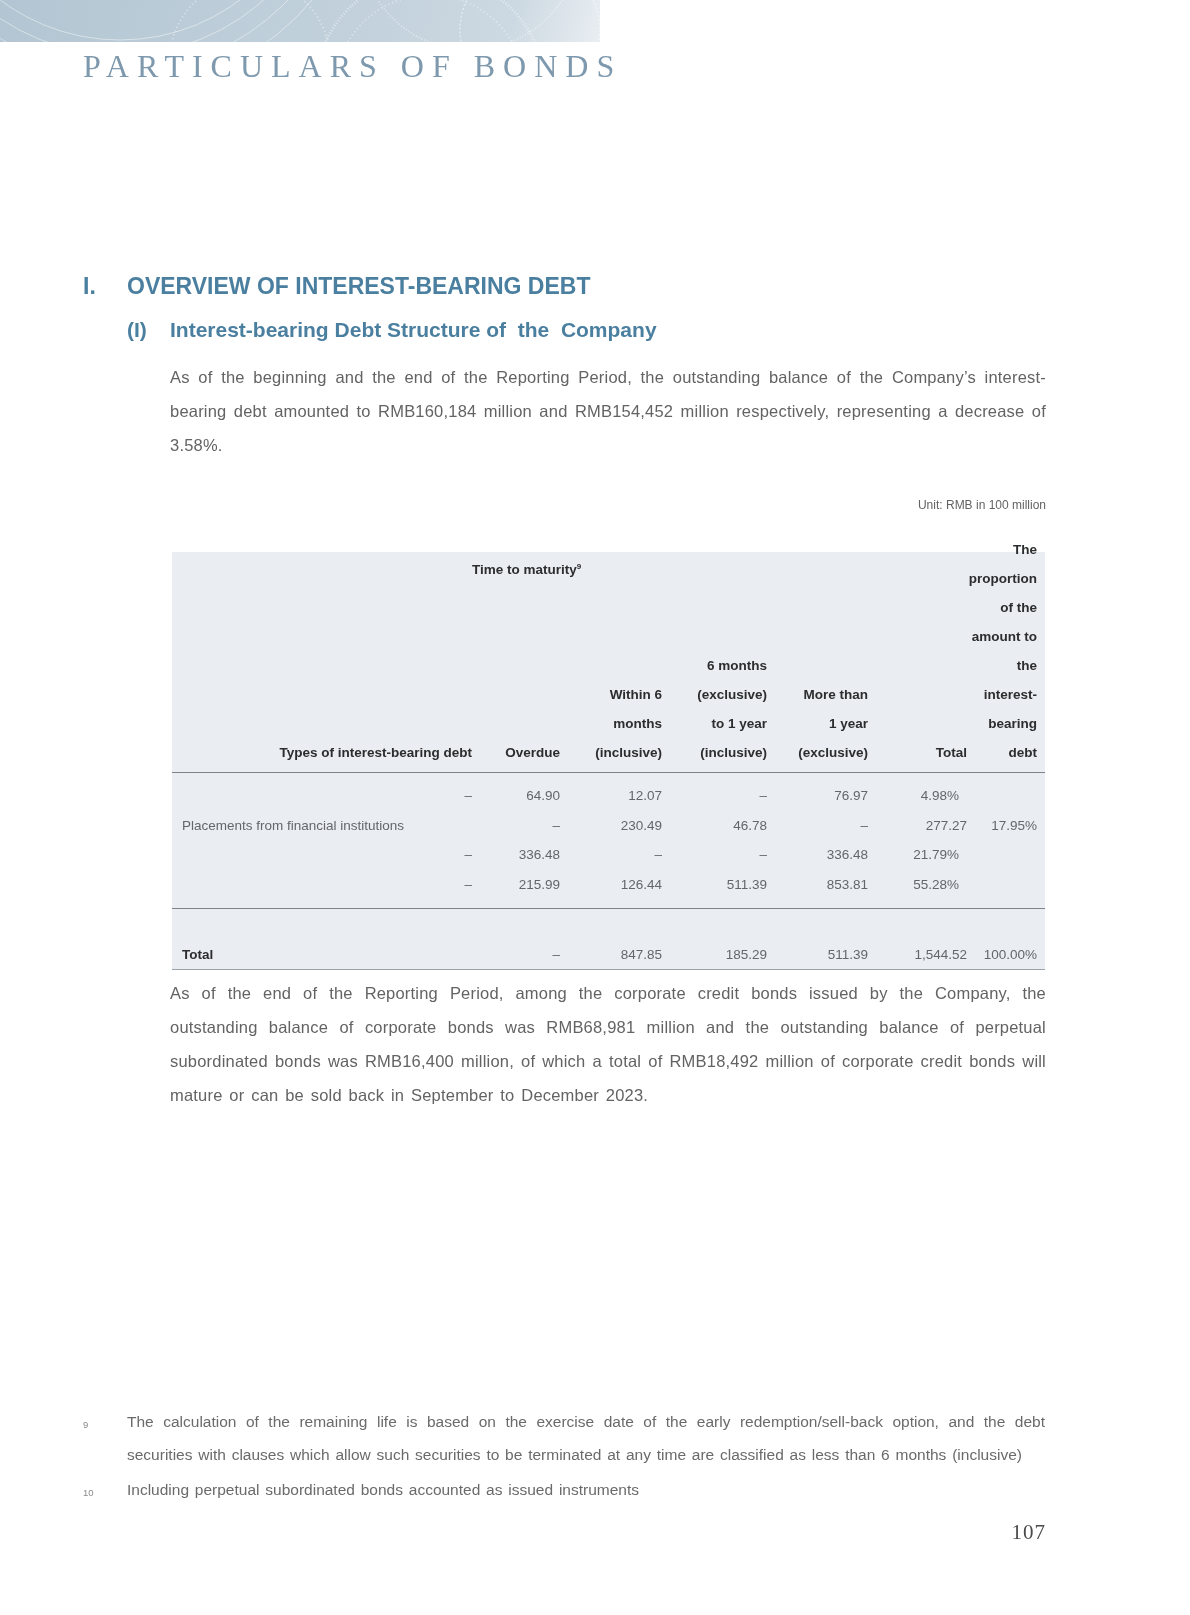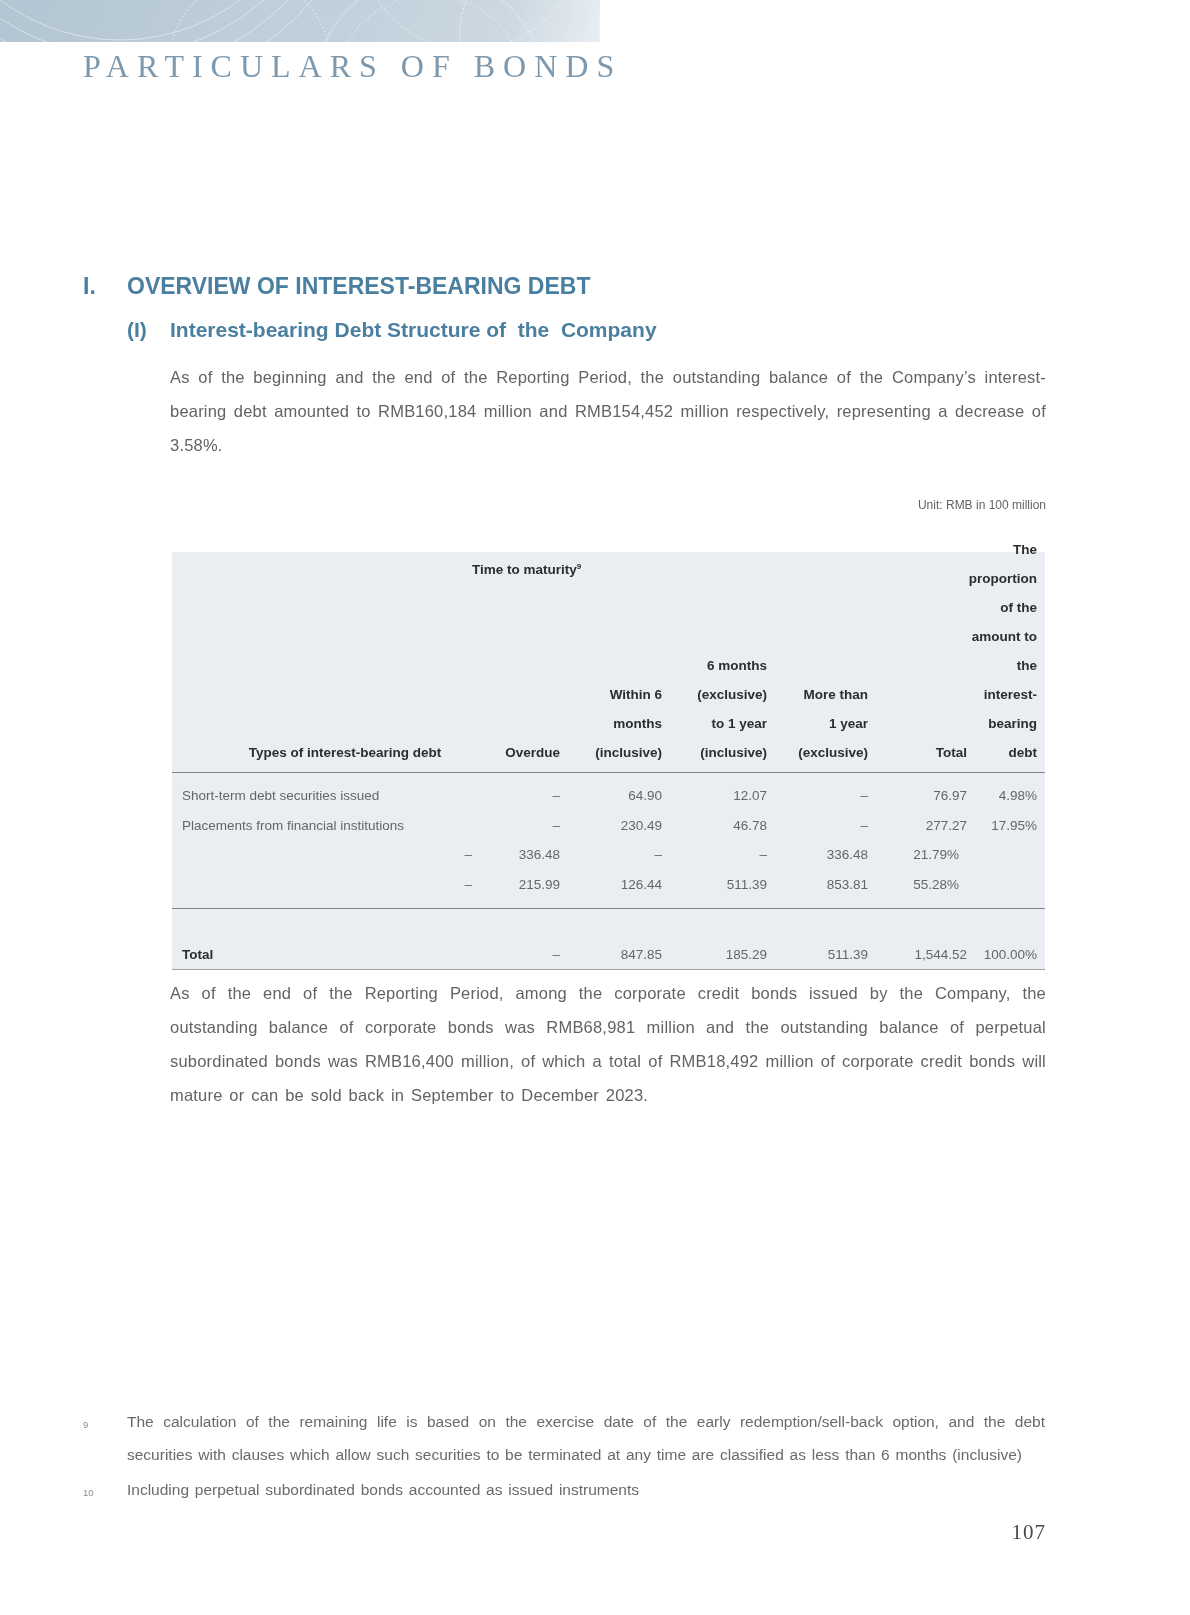--- a/index.html
+++ b/index.html
@@ -48,21 +48,21 @@
     position:absolute;left:300px;top:10px;width:396px;text-align:left;
     font-weight:bold;color:#2b2d2e;
   }
   .group-head sup,#corp-sup{font-size:8px;vertical-align:super;line-height:0;}
   .hgrid{
     position:absolute;left:0;bottom:5px;width:873px;
     display:grid;grid-template-columns:300px 88px 102px 105px 101px 99px 78px;
     align-items:end;
   }
   .hcell{font-weight:bold;color:#2b2d2e;line-height:29px;text-align:right;}
-  .hcell.first{text-align:center;padding-left:26px;margin-left:20px;}
+  .hcell.first{text-align:right;padding-left:26px;margin-left:20px;}
   .hcell.last{padding-right:8px;}
   .tbody{padding-top:8px;}
   .trow{
     display:grid;grid-template-columns:300px 88px 102px 105px 101px 99px 78px;
     line-height:29.5px;
   }
   .trow .c{text-align:right;}
   .trow .c.label{text-align:left;padding-left:10px;}
   .trow .c.last{padding-right:8px;}
   .trow sup{font-size:8px;color:#8d9196;vertical-align:super;line-height:0;}
@@ -153,21 +153,20 @@
           <div>of the</div>
           <div>amount to</div>
           <div>the interest-</div>
           <div>bearing debt</div>
         </div>
       </div>
     </div>
 
     <div class="tbody">
       <div class="trow">
-        <div class="c label">Short-term debt securities issued</div>
         <div class="c">–</div>
         <div class="c">64.90</div>
         <div class="c">12.07</div>
         <div class="c">–</div>
         <div class="c">76.97</div>
         <div class="c last">4.98%</div>
       </div>
       <div class="trow">
         <div class="c label">Placements from financial institutions</div>
         <div class="c">–</div>

